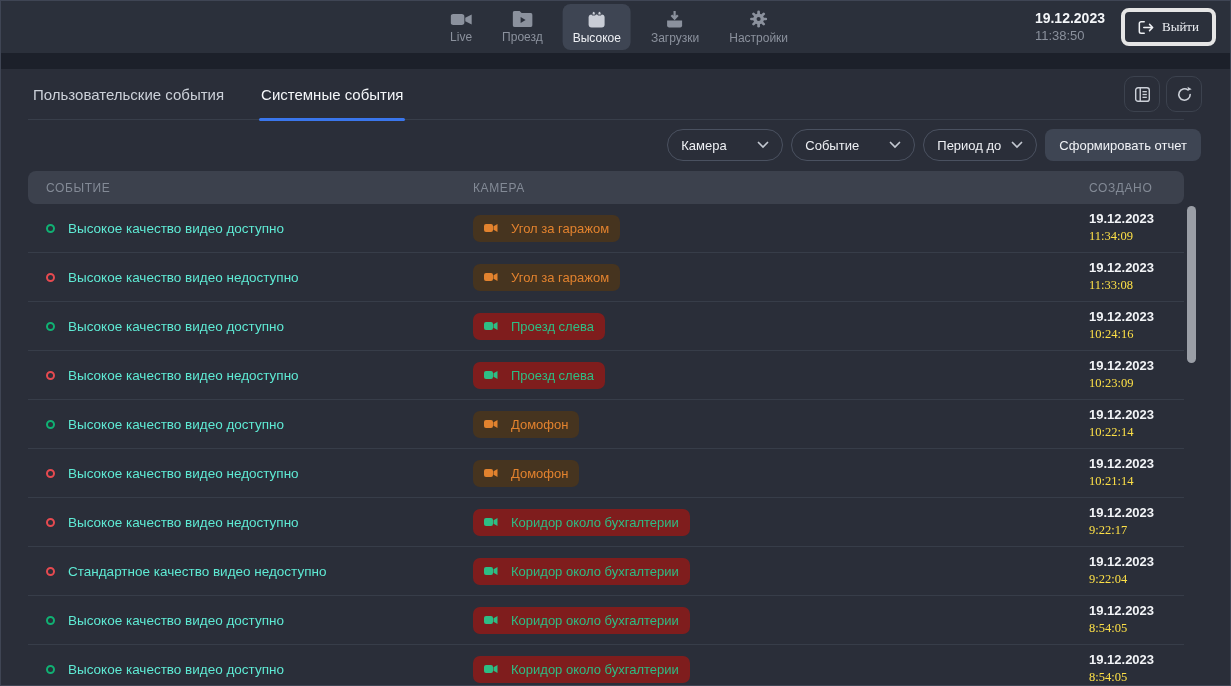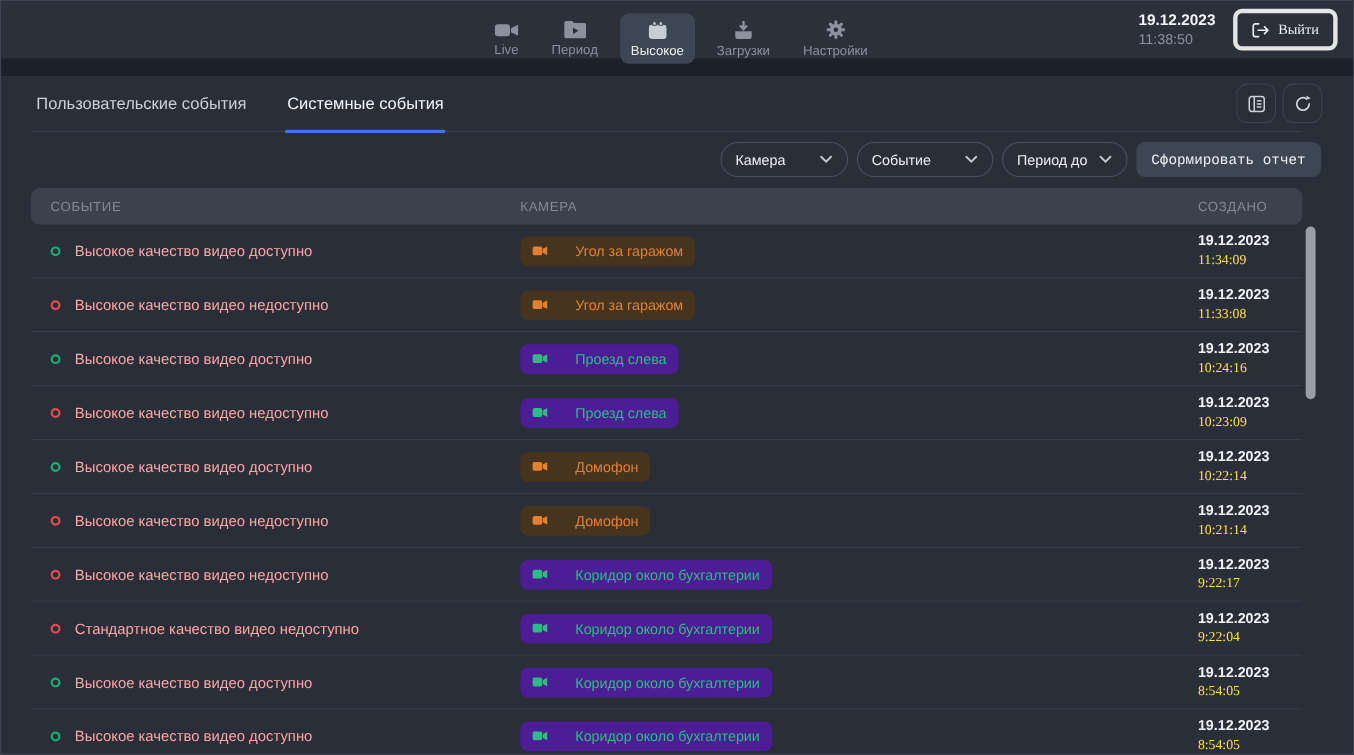--- a/index.html
+++ b/index.html
@@ -14,21 +14,21 @@
   }
   svg { display:block; }
 
   
   .topbar {
     height:52px; background:#2b303b;
     display:flex; align-items:center; position:relative;
   }
   .nav {
     position:absolute; left:50%; top:0; transform:translateX(-49%);
-    height:68px; display:flex; align-items:center; gap:10px;
+    height:52px; display:flex; align-items:center; gap:10px;
   }
   .nav-item {
     height:46px; padding:3px 10px 2px; border-radius:8px;
     display:flex; flex-direction:column; align-items:center; justify-content:center;
     color:#8b919d; cursor:pointer;
   }
   .nav-item .nav-label { font-size:12px; margin-top:3px; color:#8b919d; }
   .nav-item.active { background:#3e4553; }
   .nav-item.active .nav-label { color:#eef0f4; }
   .nav-item.active svg { color:#c9cdd6; }
@@ -81,45 +81,45 @@
     display:flex; align-items:center; justify-content:space-between;
     padding:0 13px; cursor:pointer; gap:10px;
   }
   .dropdown:nth-of-type(1){ min-width:116px; }
   .dropdown:nth-of-type(2){ min-width:124px; }
   .dropdown:nth-of-type(3){ min-width:92px; }
   .dropdown:nth-of-type(4){ min-width:101px;margin-top:19px; }
   .dropdown svg { color:#c3c8d1; flex:none; }
   .report-btn {
     height:32px; background:#3e4553; border:none; border-radius:8px;
-    color:#f0f2f6; font-size:13px; padding:0 14px; font-family:Liberation Mono, monospace; cursor:pointer;
+    color:#f0f2f6; font-size:13px; padding:0 14px; font-family:Liberation Sans, sans-serif; cursor:pointer;
     min-width:136px;
   }
 
   
   .grid-row {
     display:grid; grid-template-columns:427px 616px auto;
     align-items:center; padding:0 18px;
   }
   .table-header {
     margin-top:10px; height:33px; background:#3c414d; border-radius:8px;
     color:#838a96; font-size:12px; letter-spacing:.6px;
   }
   .table-body { overflow:hidden; }
   .row { height:49px; border-bottom:1px solid #373d49; cursor:pointer; }
   .event-cell { display:flex; align-items:center; gap:13px; }
   .ring { width:9px; height:9px; border-radius:50%; border:2.5px solid #10b173; flex:none; }
   .ring.red { border-color:#e64a50; }
-  .event-text { font-size:13.5px; color:#fca5a5; }
+  .event-text { font-size:13.5px; color:#5eead4; }
   .badge {
-    display:inline-flex; align-items:center; gap:25px;
+    display:inline-flex; align-items:center; gap:13px;
     padding:6px 11px; border-radius:7px; font-size:13px;
   }
   .badge.orange { color:#e2822e; background:#46341f; }
-  .badge.green  { color:#2dbd84; background:#4c1d95; }
+  .badge.green  { color:#2dbd84; background:#7f1d1d; }
   .badge svg { flex:none; }
   .created-cell { line-height:1.3; }
   .created-cell .date { font-size:13px; font-weight:bold; color:#f2f4f7; }
   .created-cell .time { font-size:12.5px; color:#fde047;font-family:Liberation Serif, serif; }
 
   .scroll-thumb {
     position:absolute; left:1186px; top:205px; width:9px; height:157px;
     background:#9a9ea6; border-radius:5px; cursor:grab;
   }
 </style>
@@ -135,21 +135,21 @@
         <path d="M16 6 L23 2.5 V13.5 L16 10 Z" fill="currentColor"></path>
       </svg>
       <span class="nav-label">Live</span>
     </div>
 
     <div class="nav-item">
       <svg width="20" height="16" viewBox="0 0 20 16">
         <path d="M2 0 h5 l2 2 h9 a2 2 0 0 1 2 2 v10 a2 2 0 0 1 -2 2 h-16 a2 2 0 0 1 -2 -2 v-12 a2 2 0 0 1 2 -2 z" fill="currentColor"></path>
         <path d="M8 6 L13 9 L8 12 Z" fill="#2b303b"></path>
       </svg>
-      <span class="nav-label">Период</span>
+      <span class="nav-label">Проезд</span>
     </div>
 
     <div class="nav-item active">
       <svg width="18" height="17" viewBox="0 0 18 17">
         <rect x="1" y="3.5" width="16" height="13" rx="3" fill="currentColor"></rect>
         <path d="M4.5 4 v-2 a1.6 1.6 0 0 1 3.2 0 v2 z" fill="currentColor" stroke="#3e4553" stroke-width="1"></path>
         <path d="M10.3 4 v-2 a1.6 1.6 0 0 1 3.2 0 v2 z" fill="currentColor" stroke="#3e4553" stroke-width="1"></path>
       </svg>
       <span class="nav-label">Высокое</span>
     </div>

